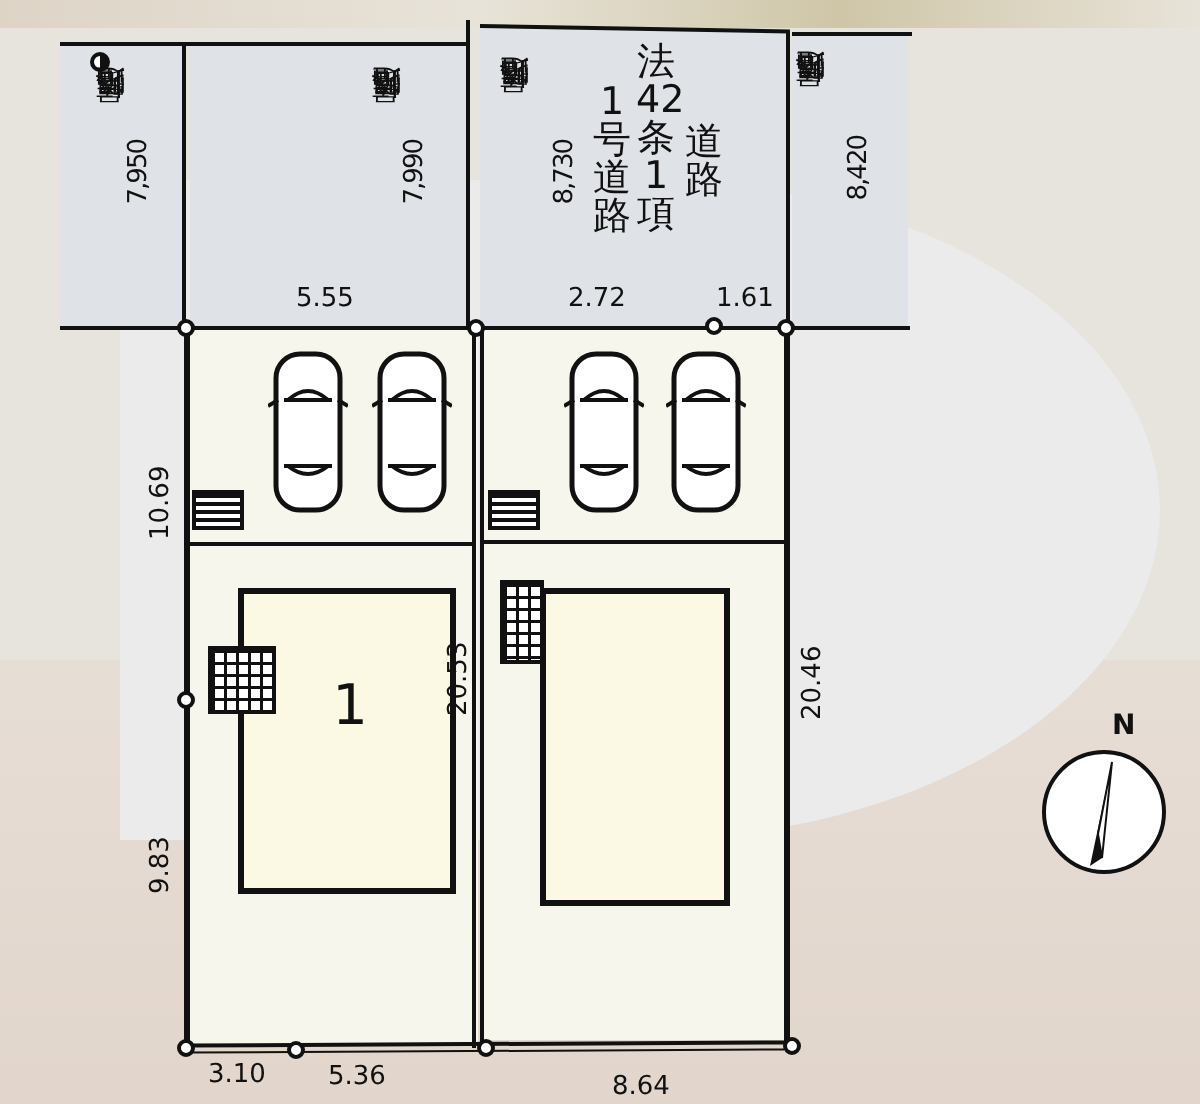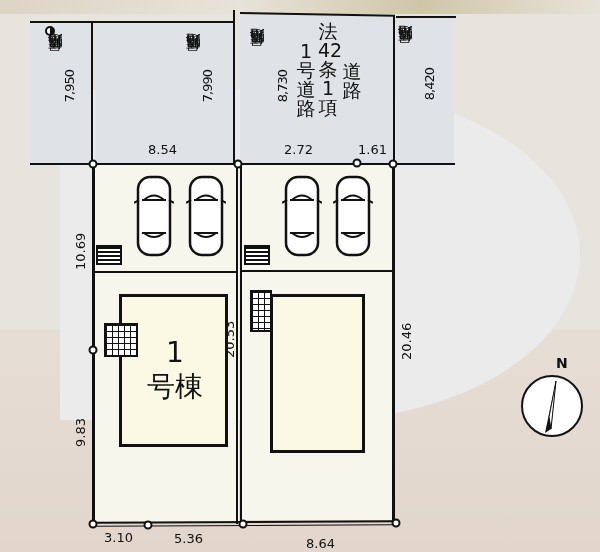--- a/index.html
+++ b/index.html
@@ -111,32 +111,31 @@
 <div class="stairs" style="left:244px;top:245px;"></div>
 
 <div class="house" style="left:119px;top:294px;width:109px;height:153px;"></div>
 <div class="house" style="left:270px;top:294px;width:95px;height:159px;"></div>
 
 <div class="meter" style="left:104px;top:323px;width:34px;height:34px;"></div>
 <div class="meter" style="left:250px;top:290px;width:22px;height:42px;"></div>
 
 <div class="lotlabel" style="left:130px;top:336px;width:90px;">
   <div>1</div>
-  <div>号棟</div>
 </div>
 
-<div class="dim" style="left:148px;top:142px;">8.54</div>
+<div class="dim" style="left:148px;top:142px;">5.55</div>
 <div class="dim" style="left:284px;top:142px;">2.72</div>
 <div class="dim" style="left:358px;top:142px;">1.61</div>
 <div class="rot" style="left:73px;top:270px;">10.69</div>
 <div class="rot" style="left:73px;top:447px;">9.83</div>
 <div class="rot" style="left:222px;top:358px;">20.53</div>
 <div class="rot" style="left:399px;top:360px;">20.46</div>
 <div class="dim" style="left:104px;top:530px;">3.10</div>
-<div class="dim" style="left:174px;top:531px;">5.36</div>
+<div class="dim" style="left:164px;top:531px;">5.36</div>
 <div class="dim" style="left:306px;top:536px;">8.64</div>
 
 <div class="compassN">N</div>
 <div class="compass">
   <svg width="58" height="58" viewBox="0 0 58 58" style="position:absolute;left:0;top:0;">
     <polygon points="33,4 22,56 28,52" fill="#111"></polygon>
     <polygon points="33,4 28,52 26,40" fill="#fff" stroke="#111" stroke-width="1"></polygon>
   </svg>
 </div>
 

